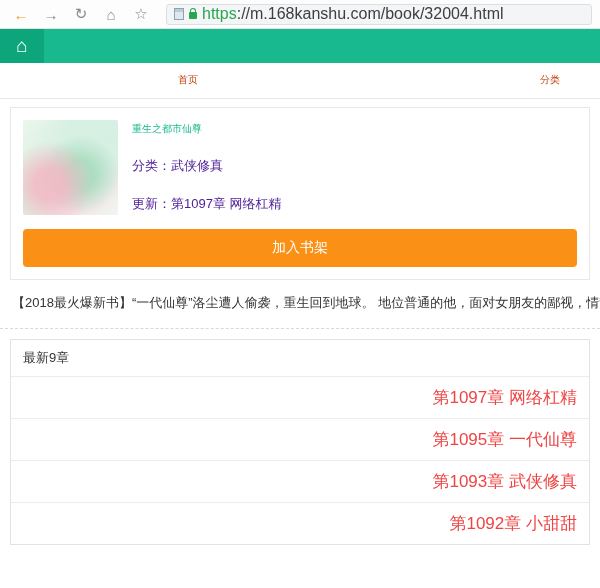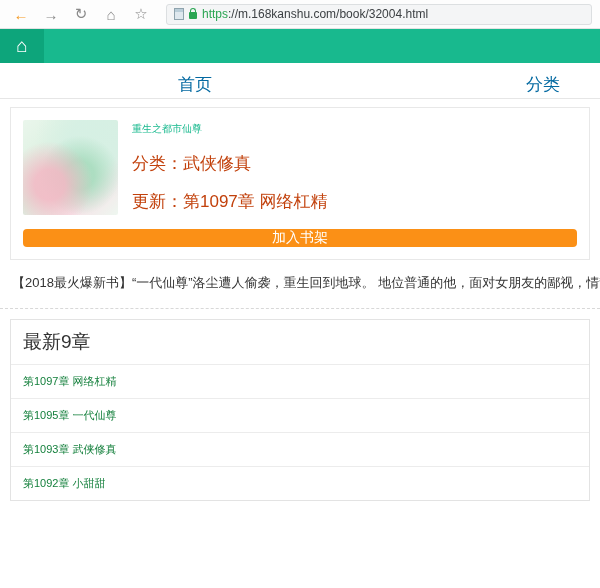--- a/index.html
+++ b/index.html
@@ -15,53 +15,53 @@
   .nav-icon{width:26px;height:22px;display:flex;align-items:center;justify-content:center;
     font-size:15px;color:#8a8a8a;cursor:pointer;border-radius:3px;}
   .nav-icon.back{color:var(--back);font-weight:bold;}
   .address-bar{flex:1;height:21px;margin-left:8px;background:#f4f5f6;border:1px solid #dcdfe1;
     border-radius:3px;display:flex;align-items:center;padding:0 7px;gap:5px;overflow:hidden;}
   .site-info-icon{width:10px;height:12px;border:1px solid #8fa3ad;background:#dfe8ee;
     box-shadow:inset 0 3px 0 #b9cdd8;flex:0 0 auto;}
   .lock-icon{width:8px;height:7px;background:#2aa552;border-radius:1px;position:relative;flex:0 0 auto;margin-top:3px;}
   .lock-icon::before{content:"";position:absolute;top:-4px;left:1px;width:4px;height:4px;
     border:1.5px solid #2aa552;border-bottom:none;border-radius:3px 3px 0 0;}
-  .url{font-size:12px;color:#3c4043;white-space:nowrap;}
+  .url{font-size:16px;color:#3c4043;white-space:nowrap;}
   .url .scheme{color:#2aa552;}
   
   .site-header{height:34px;background:var(--accent);display:flex;align-items:center;}
   .home-btn{width:44px;height:34px;background:var(--accent-dark);display:flex;
     align-items:center;justify-content:center;color:#fff;font-size:19px;cursor:pointer;}
   
   .top-nav{height:36px;background:#fff;border-bottom:1px solid var(--line);position:relative;}
-  .top-nav span{position:absolute;top:10px;font-size:17px;color:#0369a1;cursor:pointer;}
+  .top-nav span{position:absolute;top:10px;font-size:10px;color:#c2410c;cursor:pointer;}
   .nav-home{left:178px;}
   .nav-category{right:40px;}
   
   .book-card{margin:8px 10px 0;border:1px solid #e8e8e8;background:#fff;padding:12px;}
   .book-main{display:flex;gap:14px;}
   .cover{width:95px;height:95px;border-radius:2px;flex:0 0 auto;
     background:
       radial-gradient(circle at 28% 68%, rgba(244,183,196,.85) 0 16%, transparent 46%),
       radial-gradient(circle at 60% 58%, rgba(168,220,190,.9) 0 18%, transparent 50%),
       radial-gradient(circle at 76% 22%, rgba(214,240,228,.95) 0 24%, transparent 58%),
       linear-gradient(135deg,#eaf6ec,#d8efdd 45%,#f6e3e8 75%,#eef7f0);}
   .book-info{display:flex;flex-direction:column;justify-content:space-between;padding:2px 0;}
   .book-title{color:var(--accent);font-size:10px;}
-  .meta{font-size:17px;color:#c2410c;}
-  .add-shelf{display:block;width:100%;margin-top:14px;height:18px;border:none;border-radius:4px;
+  .meta{font-size:13px;color:#4c1d95;}
+  .add-shelf{display:block;width:100%;margin-top:14px;height:38px;border:none;border-radius:4px;
     background:var(--orange);color:#fff;font-size:14px;cursor:pointer;
     font-family:Liberation Sans, sans-serif;}
   
   .desc{margin:0 0 0;padding:14px 12px 16px;font-size:13px;color:#333;
     white-space:nowrap;overflow:hidden;border-bottom:1px dashed #d8d8d8;}
   
   .chapter-box{margin:10px 10px 0;border:1px solid #e3e3e3;background:#fff;}
-  .chapter-header{padding:9px 12px;font-size:19px;color:#333;border-bottom:1px solid #ececec;}
-  .chapter-row{padding:9px 12px;font-size:11px;color:#15803d;border-bottom:1px solid #ececec;cursor:pointer;}
+  .chapter-header{padding:9px 12px;font-size:13px;color:#333;border-bottom:1px solid #ececec;}
+  .chapter-row{padding:9px 12px;font-size:17px;color:#ef4444;border-bottom:1px solid #ececec;cursor:pointer;text-align:right;}
   .chapter-row:last-child{border-bottom:none;}
 </style>
 </head>
 <body>
 
 <div class="browser-bar">
   <span class="nav-icon back">←</span>
   <span class="nav-icon">→</span>
   <span class="nav-icon">↻</span>
   <span class="nav-icon">⌂</span>

